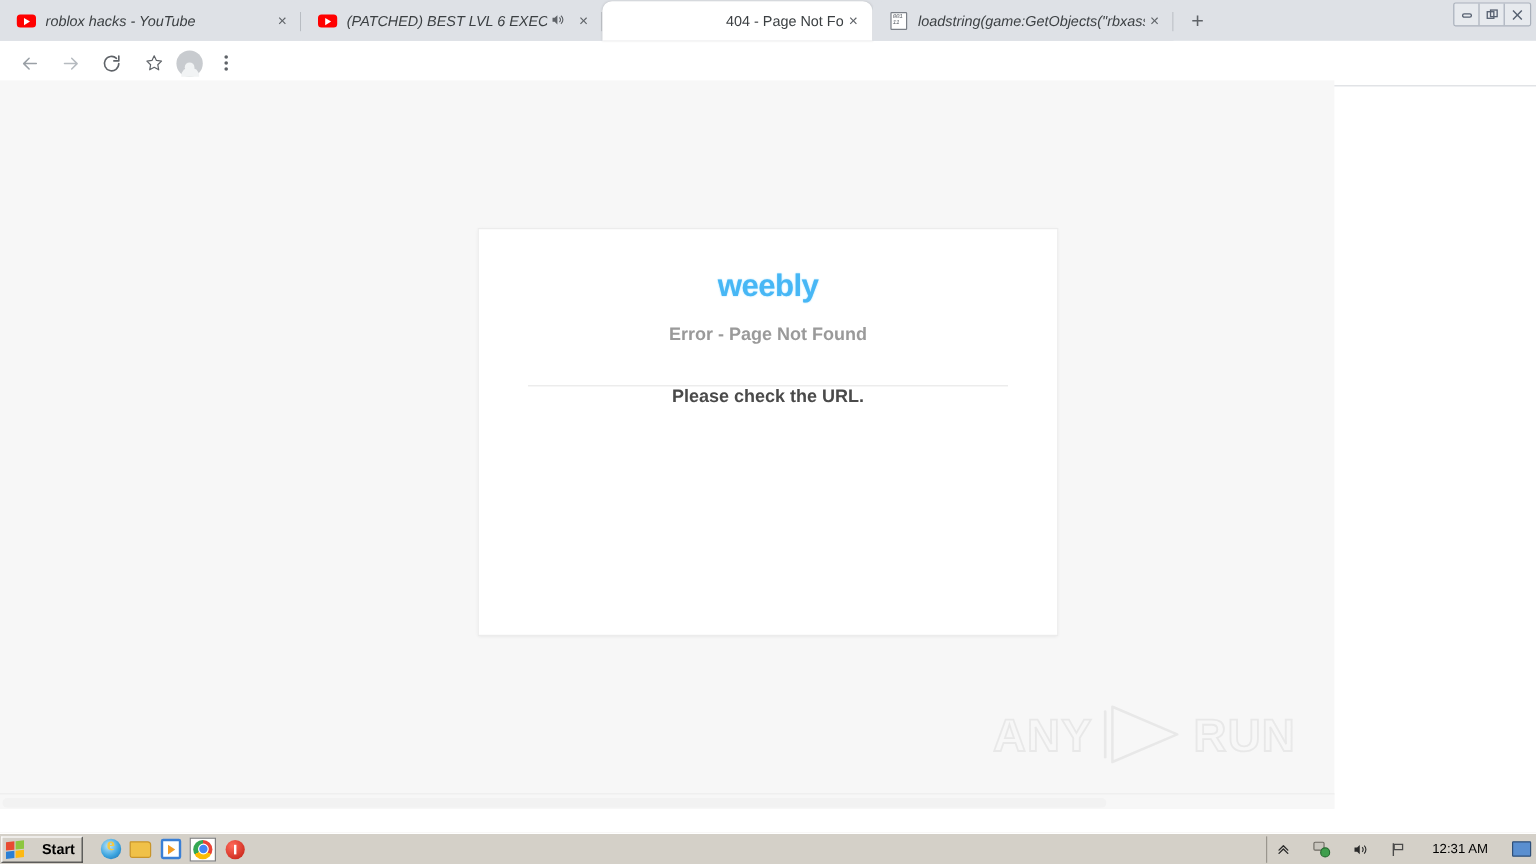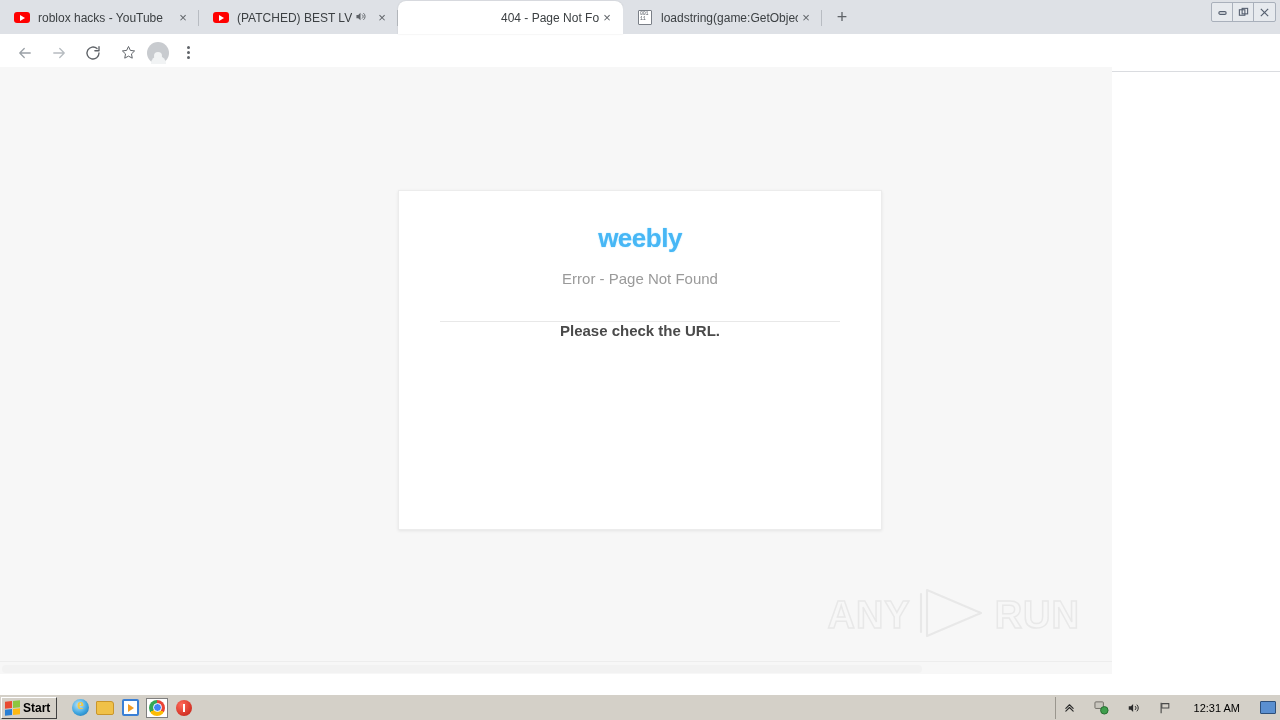--- a/index.html
+++ b/index.html
@@ -33,21 +33,21 @@
     display: flex;
     align-items: center;
     padding: 0 8px 0 14px;
     font-size: 12px;
     color: #3c4043;
     background: #dee1e6;
     border-top-left-radius: 8px;
     border-top-right-radius: 8px;
     overflow: hidden;
   }
-  .tab.inactive { width: 199px; }
+  .tab.inactive { width: 251px; font-style: italic; }
   .tab.inactive::after {
     content: "";
     position: absolute;
     right: 0; top: 9px;
     width: 1px; height: 16px;
     background: #b8bcc2;
   }
   .tab.active {
     background: #ffffff;
     width: 225px;
@@ -235,20 +235,21 @@
     font-size: 54px;
     font-weight: bold;
     color: #3c3c3c;
     letter-spacing: 1px;
     line-height: 1;
   }
   #error-subtitle {
     margin-top: 16px;
     font-size: 15px;
     color: #9a9a9a;
+    font-weight: bold;
   }
   #card-divider {
     width: 400px;
     height: 1px;
     background: #e8e8e8;
     margin: 34px auto 0 auto;
   }
   #check-url-text {
     font-size: 15px;
     font-weight: bold;
@@ -303,21 +304,21 @@
     background: #d4d0c8;
     border-top: 1px solid #ffffff;
     display: flex;
     align-items: center;
   }
   #start-button {
     margin-left: 1px;
     height: 22px;
     display: flex;
     align-items: center;
-    gap: 3px;
+    gap: 15px;
     padding: 0 6px 0 3px;
     background: #d4d0c8;
     border: 1px solid;
     border-color: #ffffff #404040 #404040 #ffffff;
     font-size: 12px;
     font-weight: bold;
     color: #000000;
   }
   #start-flag {
     width: 15px; height: 14px;

